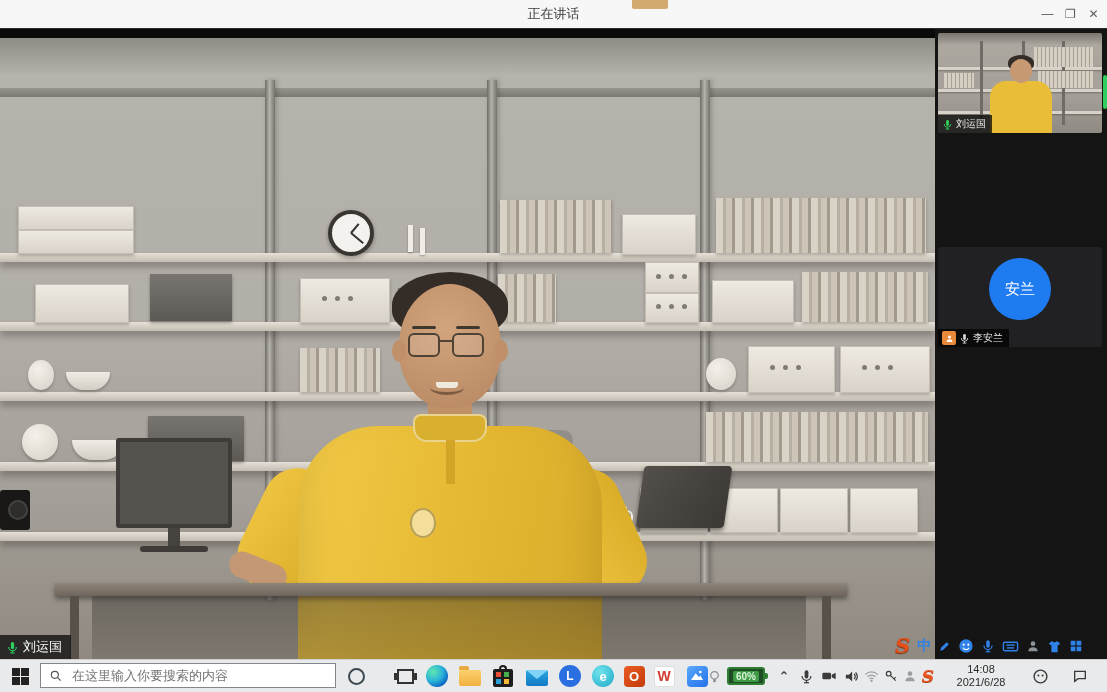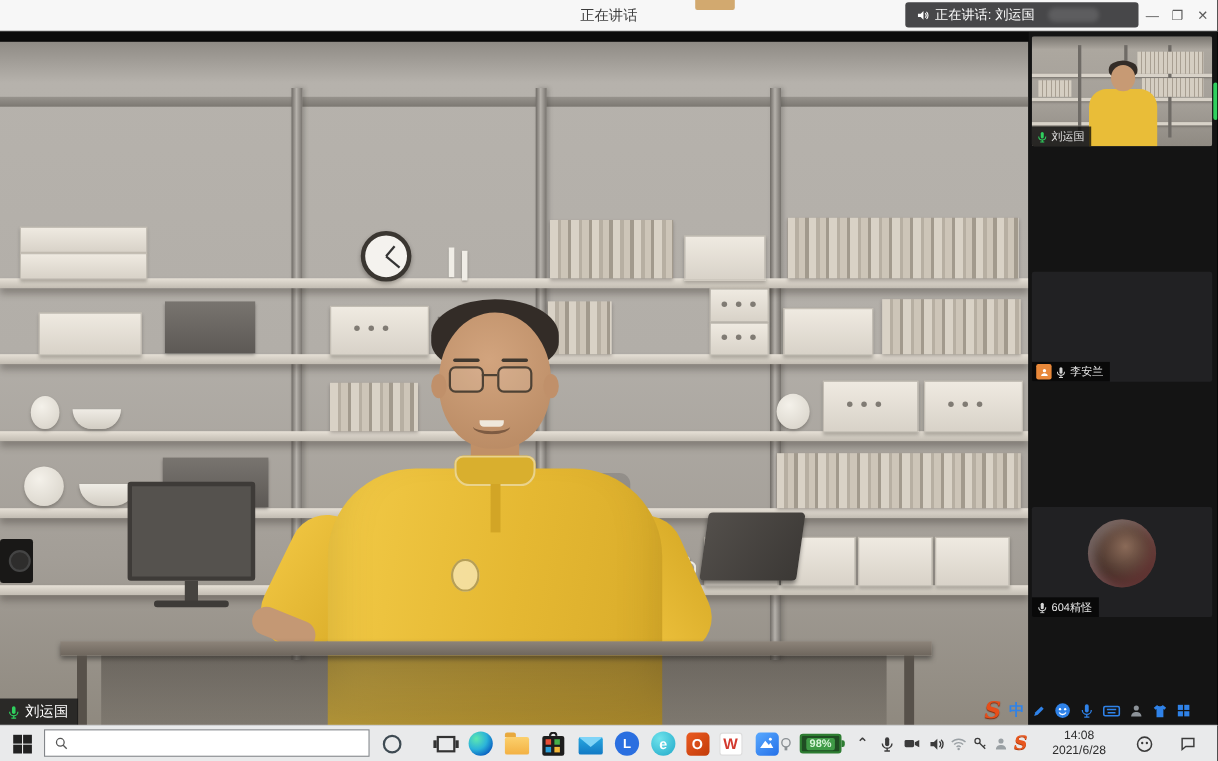--- a/index.html
+++ b/index.html
@@ -199,27 +199,20 @@
       <circle cx="17" cy="6" r="2" fill="#fff"></circle>
     </symbol>
   </defs>
 </svg>
 
 <div class="screen">
 
   <div class="titlebar">
     <div class="notif-sliver"></div>
     <div class="title-text">正在讲话</div>
-    <div class="speaking-badge">
-      <svg class="ic" width="12" height="12" style="color:#fff">
-          <use href="#sym-speaker"></use>
-        </svg>
-      <span>正在讲话: 刘运国</span>
-      <span class="smoke"></span>
-    </div>
     <div class="win-controls">
       <div class="win-btn">—</div>
       <div class="win-btn">❐</div>
       <div class="win-btn">✕</div>
     </div>
   </div>
 
   <div class="main">
     <div class="stage">
 
@@ -363,45 +356,38 @@
       <div class="tile-label">
         <svg class="ic" width="11" height="11" style="color:#2fd05e">
             <use href="#sym-mic"></use>
           </svg>
         <span>刘运国</span>
       </div>
     </div>
 
 
     <div class="tile" style="top:219px">
+      <div class="avatar-circle" style="left:51px;top:11px;width:62px;height:62px;background:#1f7bf0;display:flex;align-items:center;justify-content:center;color:#fff;font-size:15px">
+        <span>安兰</span>
+      </div>
       <div class="tile-label">
         <span class="host-chip">
           <svg class="ic" width="9" height="9" style="color:#fff">
               <use href="#sym-person"></use>
             </svg>
         </span>
         <svg class="ic" width="11" height="11" style="color:#d6d6d6">
             <use href="#sym-mic"></use>
             <line x1="4" y1="21" x2="20" y2="4" stroke="#e0524d" stroke-width="3"></line>
           </svg>
         <span>李安兰</span>
       </div>
     </div>
 
 
-    <div class="tile" style="top:433px">
-      <div class="avatar-circle" style="left:51px;top:11px;width:62px;height:62px;background:radial-gradient(circle at 55% 40%,#8a6a58,#4a342c 55%,#241a17);box-shadow:inset -6px -8px 12px rgba(150,60,70,.35), inset 6px 4px 10px rgba(230,230,235,.3)"></div>
-      <div class="tile-label">
-        <svg class="ic" width="11" height="11" style="color:#d6d6d6">
-            <use href="#sym-mic"></use>
-            <line x1="4" y1="21" x2="20" y2="4" stroke="#e0524d" stroke-width="3"></line>
-          </svg>
-        <span>604精怪</span>
-      </div>
-    </div>
 
   </div>
 
   <div class="ime">
     <span class="s-logo">S</span>
     <span class="zh">中</span>
     <svg class="ic blue" width="13" height="13" style="color:#2f82e8">
         <use href="#sym-pen"></use>
       </svg>
     <svg class="ic" width="16" height="16" style="color:#2f82e8">
@@ -431,20 +417,21 @@
           <i></i>
           <i></i>
           <i></i>
         </span>
     </div>
 
     <div class="searchbox">
       <svg class="ic" width="14" height="14" style="color:#555">
           <use href="#sym-search"></use>
         </svg>
+      <input type="text" placeholder="在这里输入你要搜索的内容" style="">
     </div>
 
     <div class="tb" style="left:344px">
         <span class="cortana"></span>
       </div>
     <div class="tb" style="left:393px">
         <span class="taskview"></span>
       </div>
 
     <div class="tb" style="left:425px">
@@ -483,21 +470,21 @@
           </svg>
       </span>
     </div>
 
     <div class="tb" style="left:705px;width:18px">
       <svg class="ic" width="15" height="15" style="color:#8a8f93">
           <use href="#sym-bulb"></use>
         </svg>
     </div>
     <div class="battery">
-      <span>98%</span>
+      <span>60%</span>
     </div>
 
     <div class="tb" style="left:772px">
         <span class="chev">⌃</span>
       </div>
     <div class="tb" style="left:794px">
         <svg class="ic trayicon" width="15" height="15">
           <use href="#sym-mic"></use>
         </svg>
       </div>

